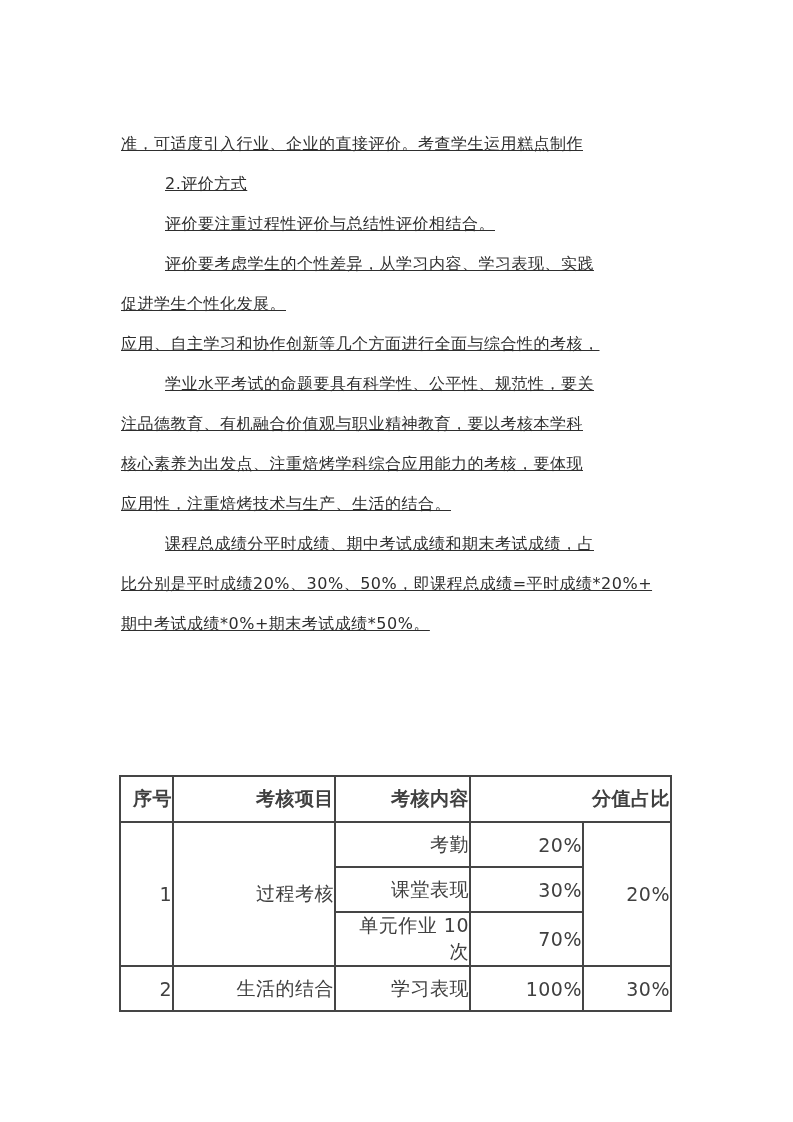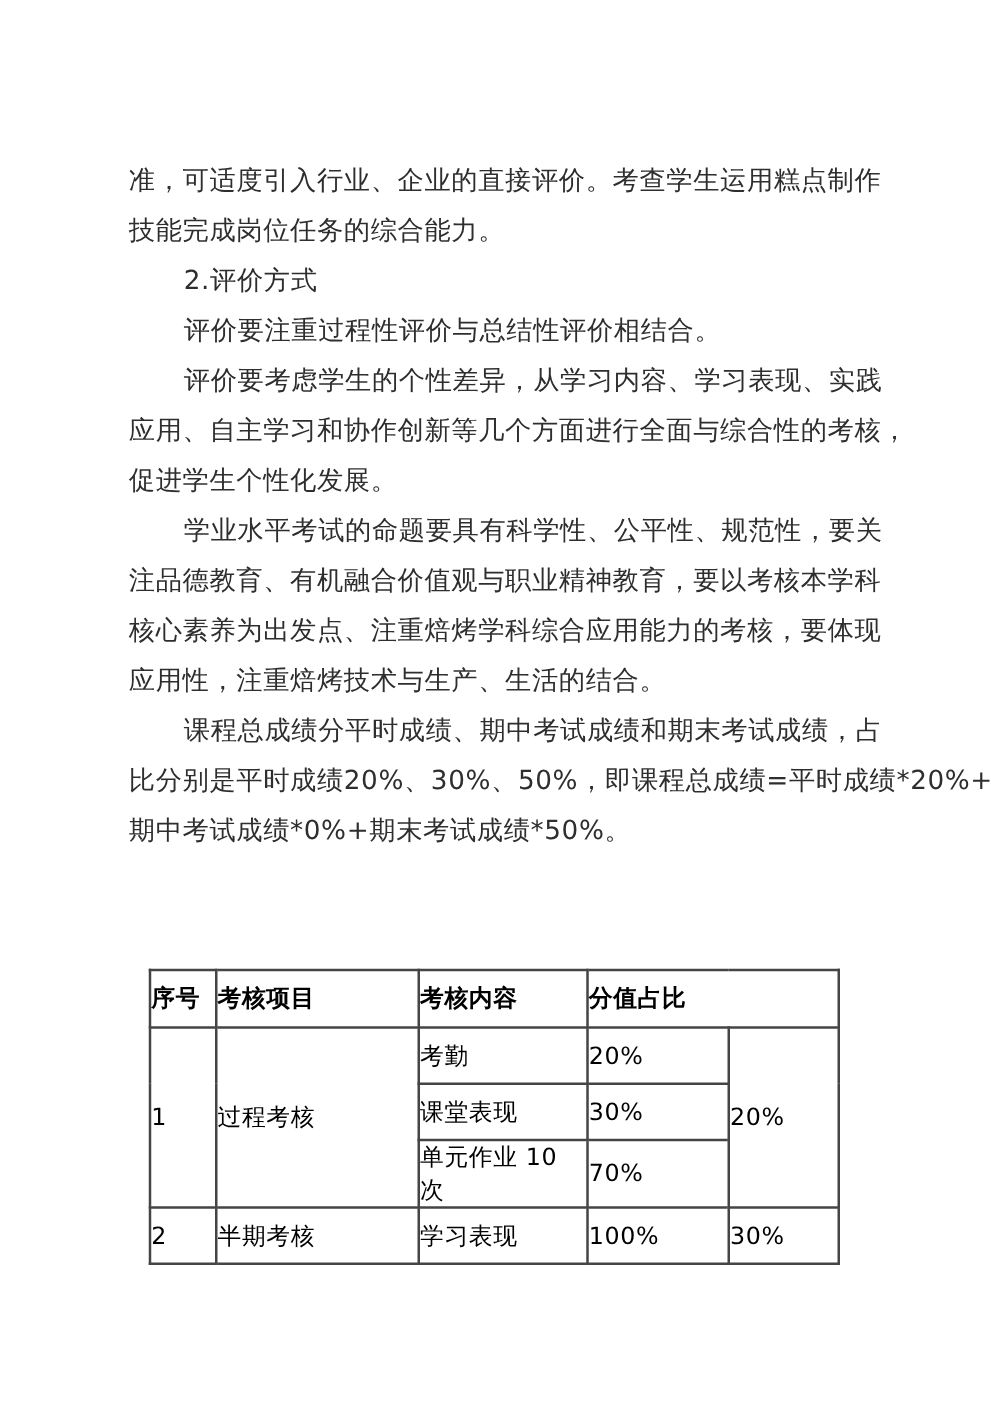--- a/index.html
+++ b/index.html
@@ -11,68 +11,68 @@
     position: relative;
     width: 793px;
     height: 1122px;
     background: #ffffff;
     overflow: hidden;
     font-family: "DejaVu Sans", sans-serif;
     color: #2e2e2e;
   }
   .textblock {
     position: absolute;
-    left: 103px;
+    left: 121px;
     top: 124px;
     width: 590px;
-    font-size: 21px;
+    font-size: 16px;
     line-height: 40px;
     letter-spacing: 0.5px;
     white-space: nowrap;
+    text-decoration: underline;
   }
   .line { height: 40px; }
   .line.indent { padding-left: 44px; }
 
   table.assess {
     position: absolute;
     left: 119px;
     top: 775px;
     width: 551px;
     border-collapse: collapse;
     table-layout: fixed;
   }
   table.assess th, table.assess td {
     border: 2px solid #454545;
-    text-align: left;
+    text-align: right;
     vertical-align: middle;
     font-size: 19px;
     font-weight: normal;
     padding: 0;
     height: 43px;
-    color: #000000;
+    color: #404040;
     letter-spacing: 0.5px;
   }
   table.assess tr.thead th {
     font-weight: bold;
     height: 44px;
   }
 </style>
 </head>
 <body>
 
 <div class="page">
 
   <div class="textblock">
     <div class="line">准，可适度引入行业、企业的直接评价。考查学生运用糕点制作</div>
-    <div class="line">技能完成岗位任务的综合能力。</div>
     <div class="line indent">2.评价方式</div>
     <div class="line indent">评价要注重过程性评价与总结性评价相结合。</div>
     <div class="line indent">评价要考虑学生的个性差异，从学习内容、学习表现、实践</div>
+    <div class="line">促进学生个性化发展。</div>
     <div class="line">应用、自主学习和协作创新等几个方面进行全面与综合性的考核，</div>
-    <div class="line">促进学生个性化发展。</div>
     <div class="line indent">学业水平考试的命题要具有科学性、公平性、规范性，要关</div>
     <div class="line">注品德教育、有机融合价值观与职业精神教育，要以考核本学科</div>
     <div class="line">核心素养为出发点、注重焙烤学科综合应用能力的考核，要体现</div>
     <div class="line">应用性，注重焙烤技术与生产、生活的结合。</div>
     <div class="line indent">课程总成绩分平时成绩、期中考试成绩和期末考试成绩，占</div>
     <div class="line">比分别是平时成绩20%、30%、50%，即课程总成绩=平时成绩*20%+</div>
     <div class="line">期中考试成绩*0%+期末考试成绩*50%。</div>
   </div>
 
   <table class="assess">
@@ -100,21 +100,21 @@
       <tr>
         <td>课堂表现</td>
         <td>30%</td>
       </tr>
       <tr>
         <td>单元作业 10 次</td>
         <td>70%</td>
       </tr>
       <tr>
         <td>2</td>
-        <td>半期考核</td>
+        <td>生活的结合</td>
         <td>学习表现</td>
         <td>100%</td>
         <td>30%</td>
       </tr>
     </tbody>
   </table>
 
 </div>
 
 </body></html>

